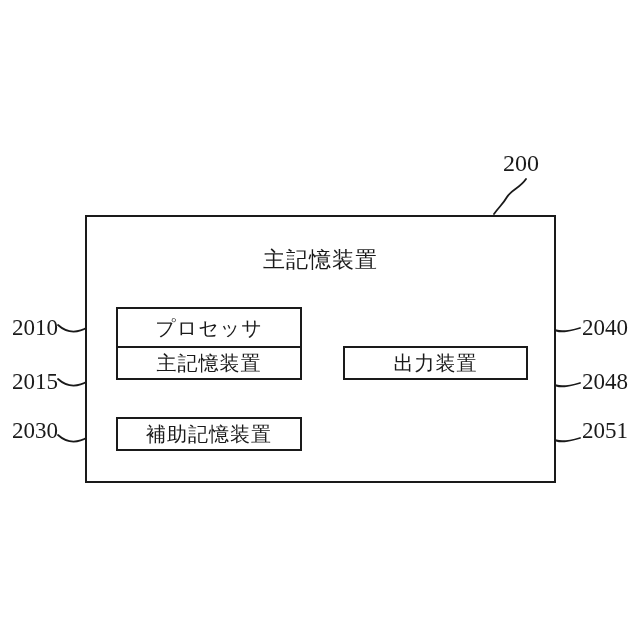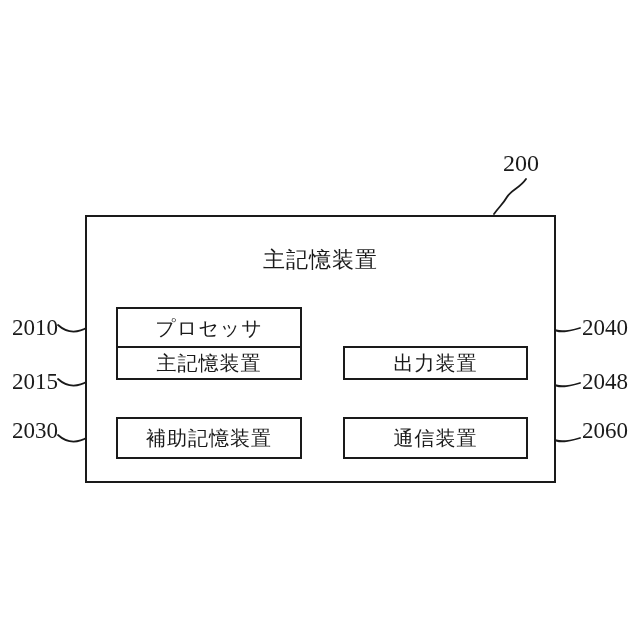--- a/index.html
+++ b/index.html
@@ -51,21 +51,21 @@
     display: flex;
     align-items: center;
     justify-content: center;
     font-size: 20px;
     letter-spacing: 1px;
   }
   .block.col-left  { left: 116px; width: 186px; }
   .block.col-right { left: 343px; width: 185px; }
   .block.row-0 { top: 307px; height: 42px; }
   .block.row-1 { top: 346px; height: 34px; }
-  .block.row-2 { top: 417px; height: 42px; }
+  .block.row-2 { top: 417px; height: 34px; }
   .refnum {
     position: absolute;
     height: 22px;
     line-height: 22px;
     font-size: 23px;
     white-space: nowrap;
   }
   .refnum.side-left  { left: 6px;  width: 52px; text-align: right; }
   .refnum.side-right { left: 582px; width: 58px; text-align: left; }
   .refnum.r0 { top: 317px; }
@@ -106,25 +106,22 @@
   <div class="block col-left row-1">
     <span>主記憶装置</span>
   </div>
   <div class="block col-left row-2">
     <span>補助記憶装置</span>
   </div>
 
   <div class="block col-right row-1">
     <span>出力装置</span>
   </div>
-  <div class="block col-right row-2">
-    <span>通信装置</span>
-  </div>
 
   <div class="refnum side-left r0">2010</div>
   <div class="refnum side-left r1">2015</div>
   <div class="refnum side-left r2">2030</div>
 
   <div class="refnum side-right r0">2040</div>
   <div class="refnum side-right r1">2048</div>
-  <div class="refnum side-right r2">2060</div>
+  <div class="refnum side-right r2">2051</div>
 
 </div>
 
 </body></html>

